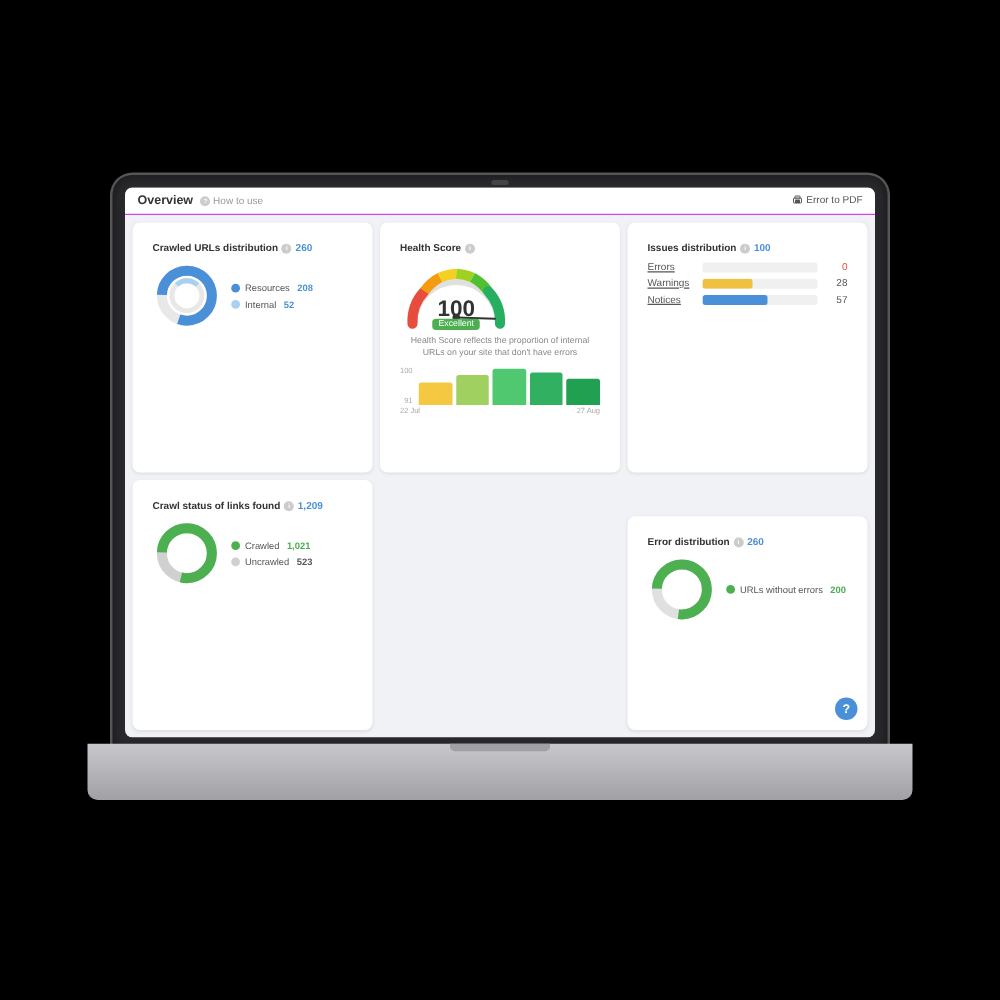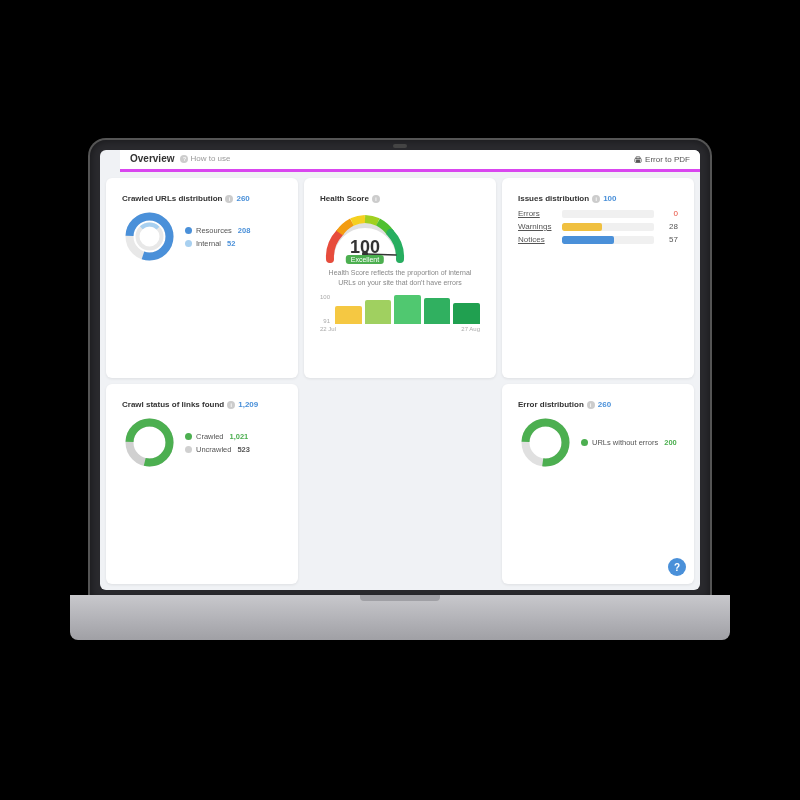--- a/index.html
+++ b/index.html
@@ -75,27 +75,26 @@
     
     .dashboard {
       width: 100%;
       height: 100%;
       background: #f0f2f5;
       font-size: 9px;
     }
 
     .dash-header {
       background: #fff;
-      border-bottom: 3px solid #d946ef;
+      border-bottom: 1px solid #d946ef;
       padding: 5px 10px;
       display: flex;
-      align-items: flex-end;
+      align-items: flex-start;
       justify-content: space-between;
       height: 22px;
-      margin-left: 20px;
     }
 
     .dash-header-left {
       display: flex;
       align-items: center;
       gap: 6px;
     }
 
     .dash-title {
       font-size: 10px;
@@ -491,21 +490,21 @@
                   <div class="legend-dot" style="background:#d0d0d0"></div>
                   <span>Uncrawled</span>
                   <span class="legend-val" style="color:#555;">523</span>
                 </div>
               </div>
             </div>
           </div>
 
           <div style="background:transparent;"></div>
 
-          <div class="card" style="position:relative;">
+          <div class="card" style="position:relative;margin-top:29px;">
             <div class="card-title">
               <span>Error distribution</span>
               <span class="info-icon">i</span>
               <span class="card-title-num">260</span>
             </div>
             <div class="error-dist-content">
               <svg width="55" height="55" viewBox="0 0 55 55">
                 <circle cx="27.5" cy="27.5" r="20" fill="none" stroke="#e0e0e0" stroke-width="8"></circle>
 
                 <circle cx="27.5" cy="27.5" r="20" fill="none" stroke="#4caf50" stroke-width="8" stroke-dasharray="96.7 28.9" stroke-dashoffset="31.4" transform="rotate(-90 27.5 27.5)"></circle>

